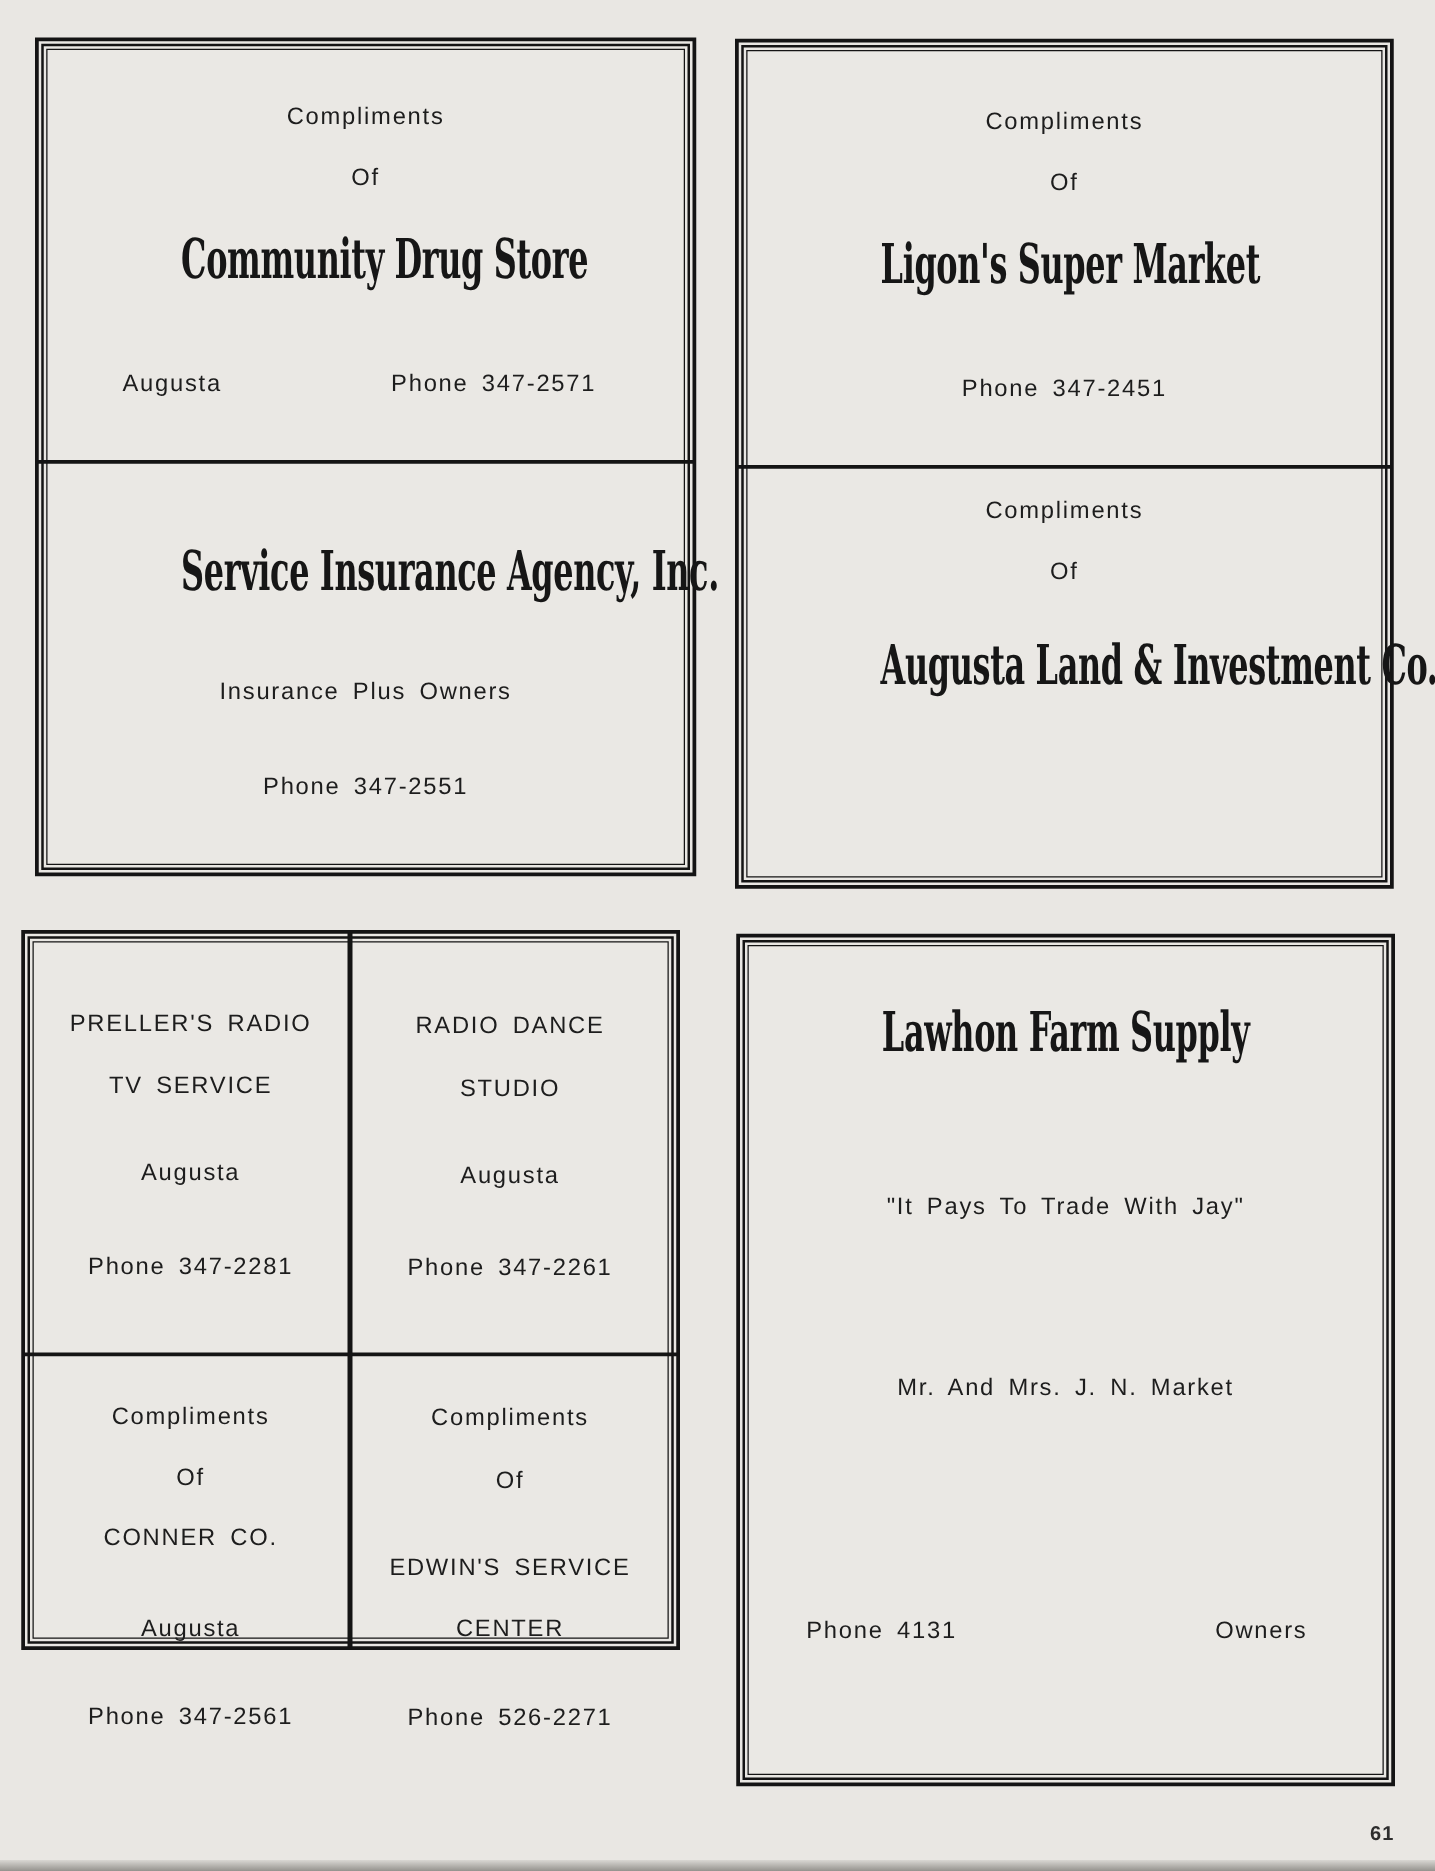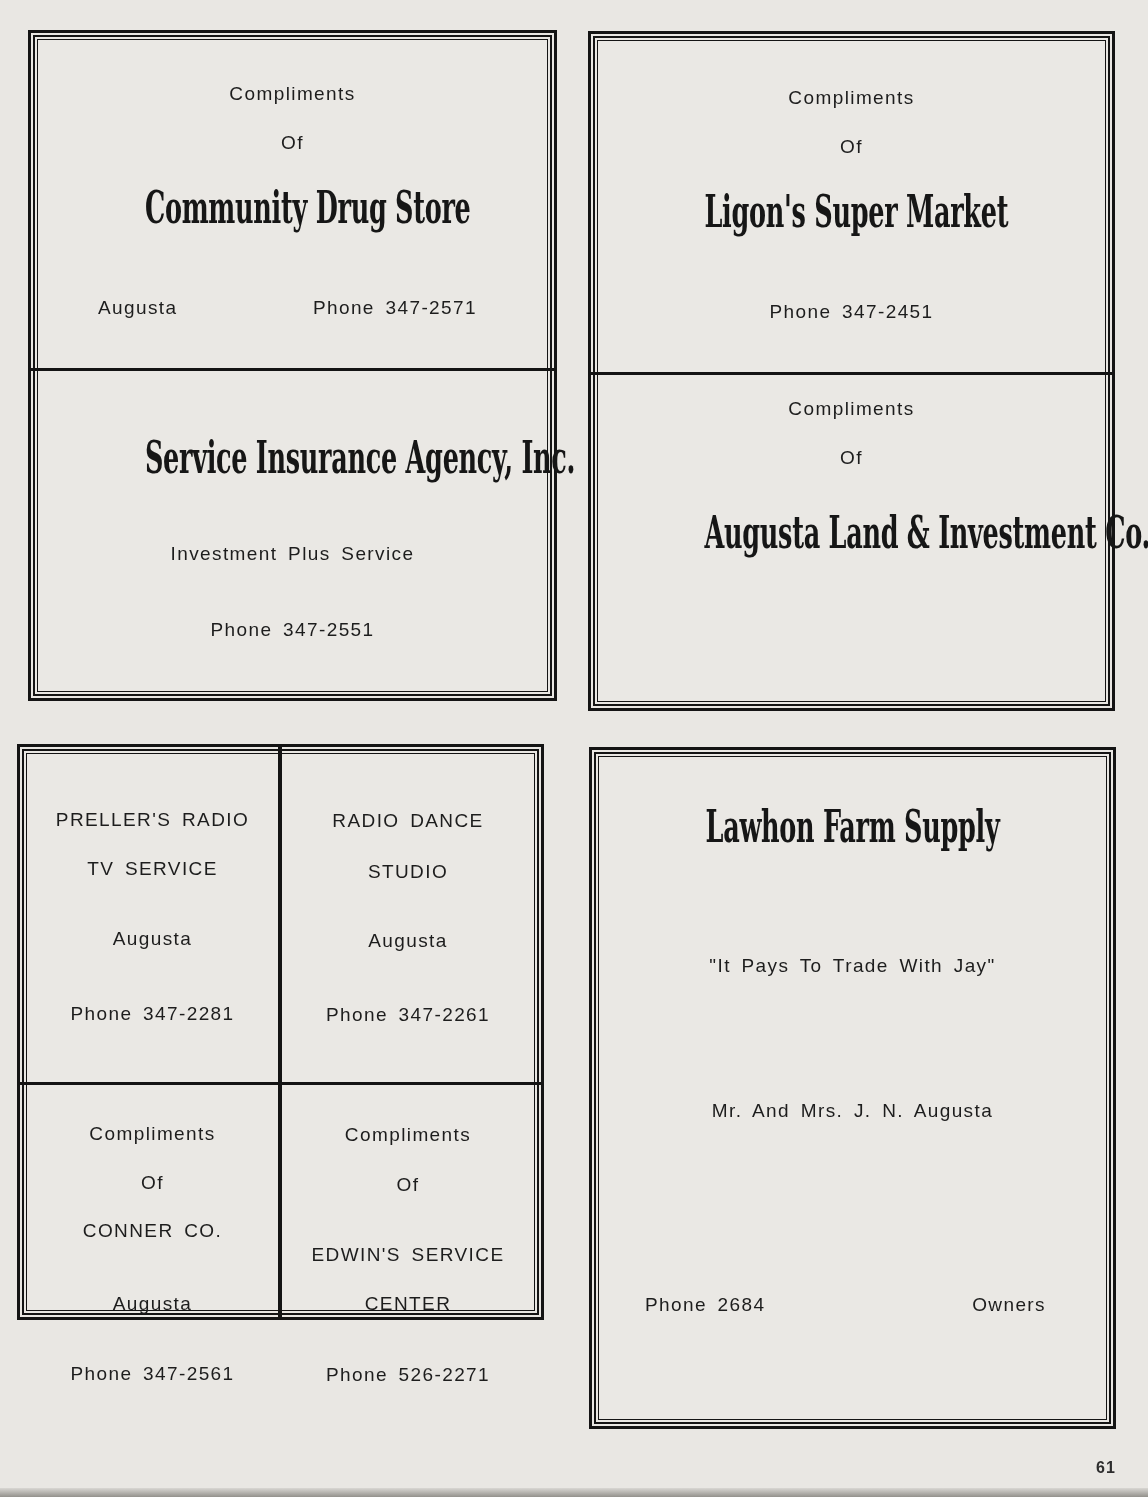--- a/index.html
+++ b/index.html
@@ -83,21 +83,21 @@
           <div class="line body-text" style="top:93px">Of</div>
           <div class="line headline" style="top:146px">Community Drug Store</div>
           <div class="row" style="top:258px;padding:0 70px 0 60px;">
             <span>Augusta</span>
             <span>Phone 347-2571</span>
           </div>
 
           <div class="divider-h" style="top:328px"></div>
 
           <div class="line headline" style="top:396px">Service Insurance Agency, Inc.</div>
-          <div class="line body-text" style="top:504px">Investment Plus Service</div>
+          <div class="line body-text" style="top:504px">Insurance Plus Owners</div>
           <div class="line body-text" style="top:580px">Phone 347-2551</div>
 
         </div>
       </div>
     </div>
   </div>
 
   <div class="adbox" style="left:588px;top:31px;width:527px;height:680px;">
     <div class="frame-outer">
       <div class="frame-mid">
@@ -162,23 +162,23 @@
     </div>
   </div>
 
   <div class="adbox" style="left:589px;top:747px;width:527px;height:682px;">
     <div class="frame-outer">
       <div class="frame-mid">
         <div class="frame-inner">
 
           <div class="line headline" style="top:48px">Lawhon Farm Supply</div>
           <div class="line body-text" style="top:199px">"It Pays To Trade With Jay"</div>
-          <div class="line body-text" style="top:344px">Mr. And Mrs. J. N. Augusta</div>
+          <div class="line body-text" style="top:344px">Mr. And Mrs. J. N. Market</div>
           <div class="row" style="top:538px;padding:0 60px 0 46px;">
-            <span>Phone 2684</span>
+            <span>Phone 4131</span>
             <span>Owners</span>
           </div>
 
         </div>
       </div>
     </div>
   </div>
 
   <div class="page-number">61</div>
 

